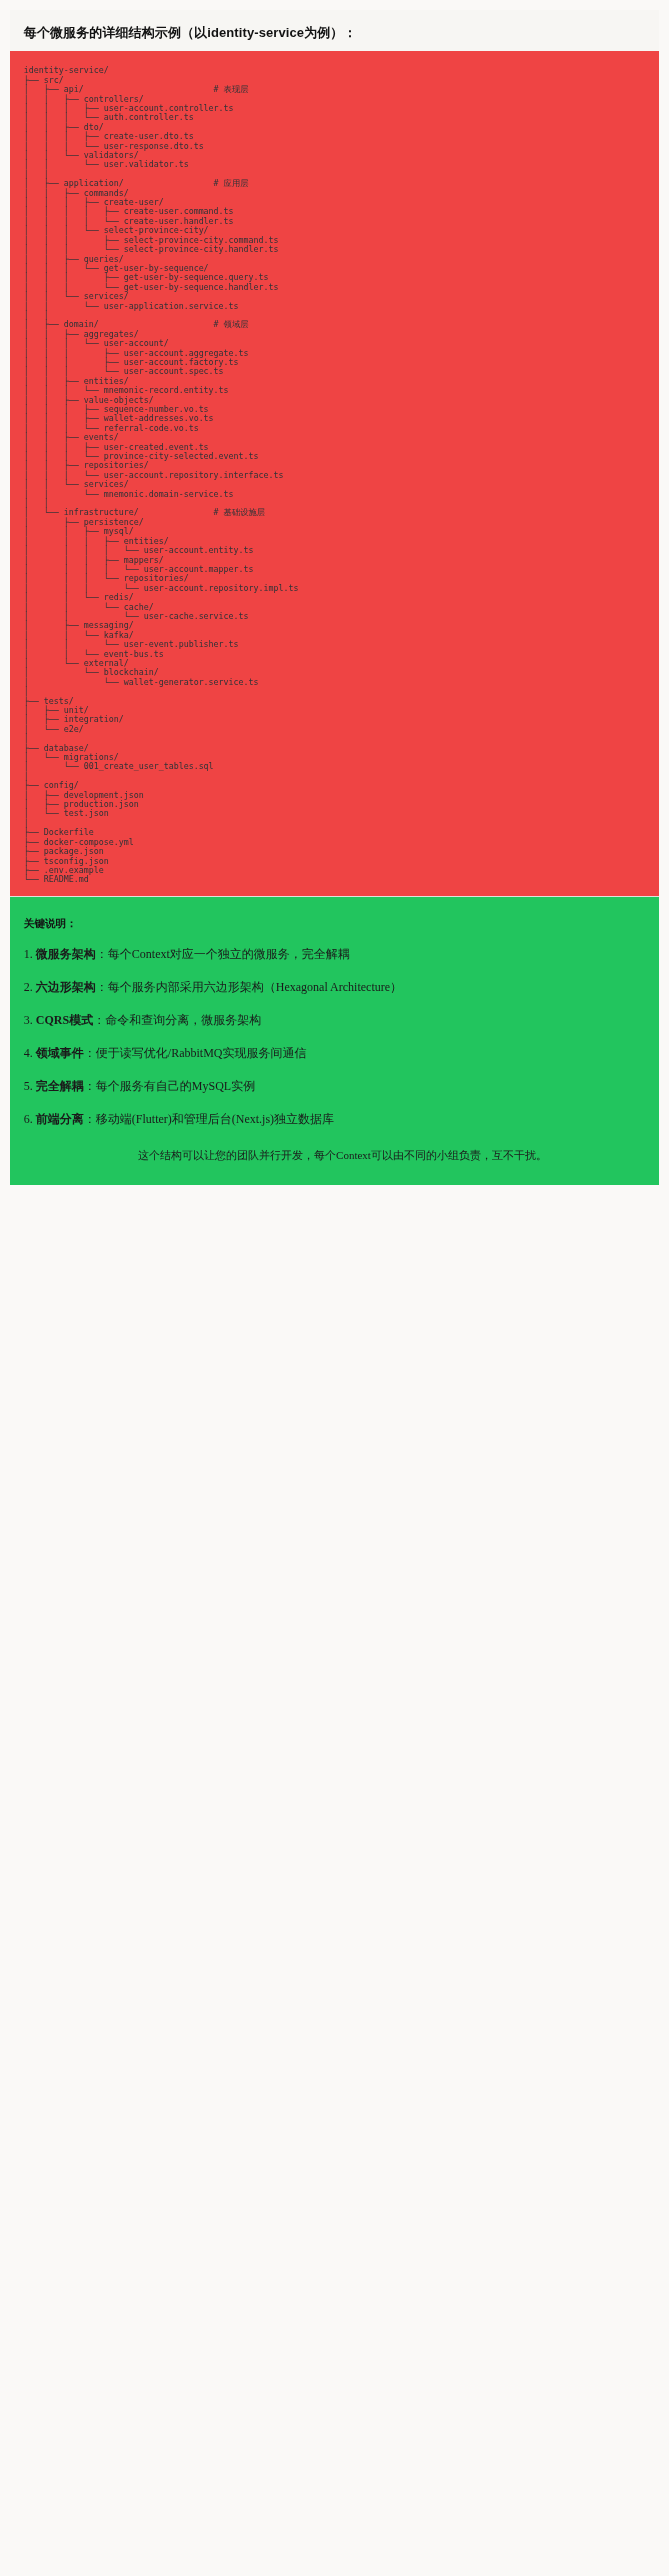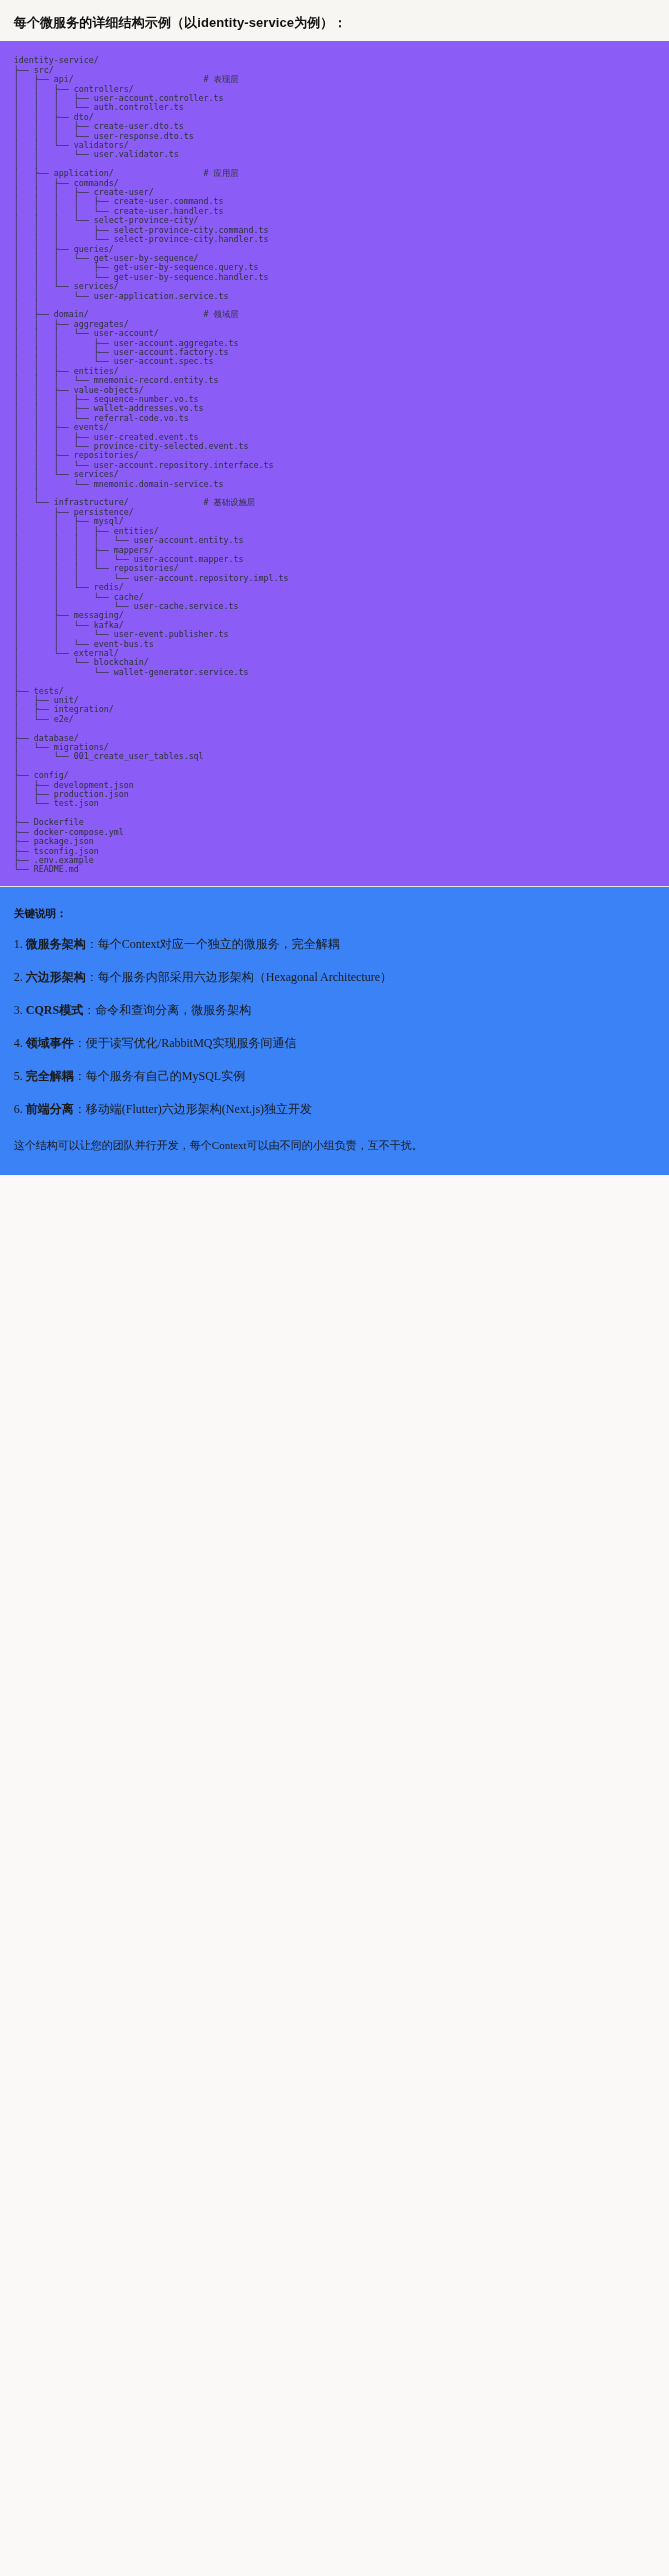--- a/index.html
+++ b/index.html
@@ -10,54 +10,54 @@
   body {
     width: 669px;
     font-family: "Liberation Serif", "DejaVu Serif", serif;
     color: #1a1a1a;
     -webkit-font-smoothing: antialiased;
   }
   .page {
     width: 669px;
     box-sizing: border-box;
     background: #faf9f7;
-    padding: 0;
+    padding: 10px;
   }
   .doc-title {
     font-family: "Liberation Sans", "DejaVu Sans", sans-serif;
     font-weight: bold;
     font-size: 13px;
     line-height: 1.5;
     color: #121212;
     padding: 12.5px 13.8px 8.8px 13.8px;
     background: #f7f6f3;
     letter-spacing: 0.1px;
   }
   .rule {
     height: 0.6px;
     background: #e3e1dc;
     width: 100%;
   }
   .tree-block {
     padding: 15px 13.8px 11.3px 13.8px;
-    background: #8b5cf6;
+    background: #ef4444;
   }
   pre.tree {
     margin: 0;
     font-family: "DejaVu Sans Mono", "Liberation Mono", monospace;
     font-size: 8.3px;
     line-height: 9.4px;
     color: #2f3337;
     white-space: pre;
     letter-spacing: 0px;
     tab-size: 4;
   }
   .keys-block {
     padding: 3.8px 13.8px 6.3px 13.8px;
-    background: #3b82f6;
+    background: #22c55e;
   }
   .keys-title {
     font-family: "Liberation Sans", "DejaVu Sans", sans-serif;
     font-weight: bold;
     font-size: 10.6px;
     color: #121212;
     margin: 16.3px 0 13.8px 0;
   }
   ol.keys {
     margin: 0;
@@ -75,21 +75,22 @@
   ol.keys > li::before {
     content: counter(keyitem) ". ";
   }
   ol.keys > li .kterm {
     font-weight: bold;
   }
   .closing {
     font-size: 11px;
     line-height: 1.6;
     color: #1a1a1a;
-    margin: 19px 0 15px 0;
+    margin: 19px 0 15px 16px;
+    text-align: center;
   }
 </style>
 </head>
 <body>
 
 <div class="page">
 
   <div class="doc-title">每个微服务的详细结构示例（以identity-service为例）：</div>
 
   <div class="rule"></div>
@@ -188,20 +189,20 @@
 
   <div class="keys-block">
     <div class="keys-title">关键说明：</div>
 
     <ol class="keys">
       <li><span class="kterm">微服务架构</span><span>：每个Context对应一个独立的微服务，完全解耦</span></li>
       <li><span class="kterm">六边形架构</span><span>：每个服务内部采用六边形架构（Hexagonal Architecture）</span></li>
       <li><span class="kterm">CQRS模式</span><span>：命令和查询分离，微服务架构</span></li>
       <li><span class="kterm">领域事件</span><span>：便于读写优化/RabbitMQ实现服务间通信</span></li>
       <li><span class="kterm">完全解耦</span><span>：每个服务有自己的MySQL实例</span></li>
-      <li><span class="kterm">前端分离</span><span>：移动端(Flutter)六边形架构(Next.js)独立开发</span></li>
+      <li><span class="kterm">前端分离</span><span>：移动端(Flutter)和管理后台(Next.js)独立数据库</span></li>
     </ol>
 
     <div class="closing">这个结构可以让您的团队并行开发，每个Context可以由不同的小组负责，互不干扰。</div>
   </div>
 
 </div>
 
 
 </body></html>

